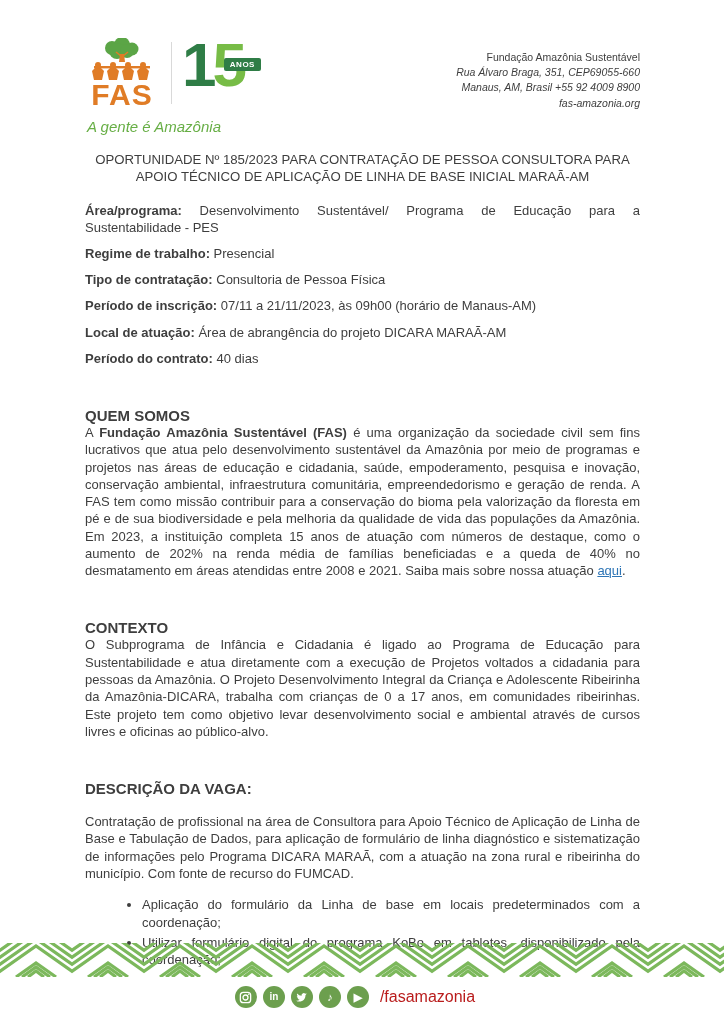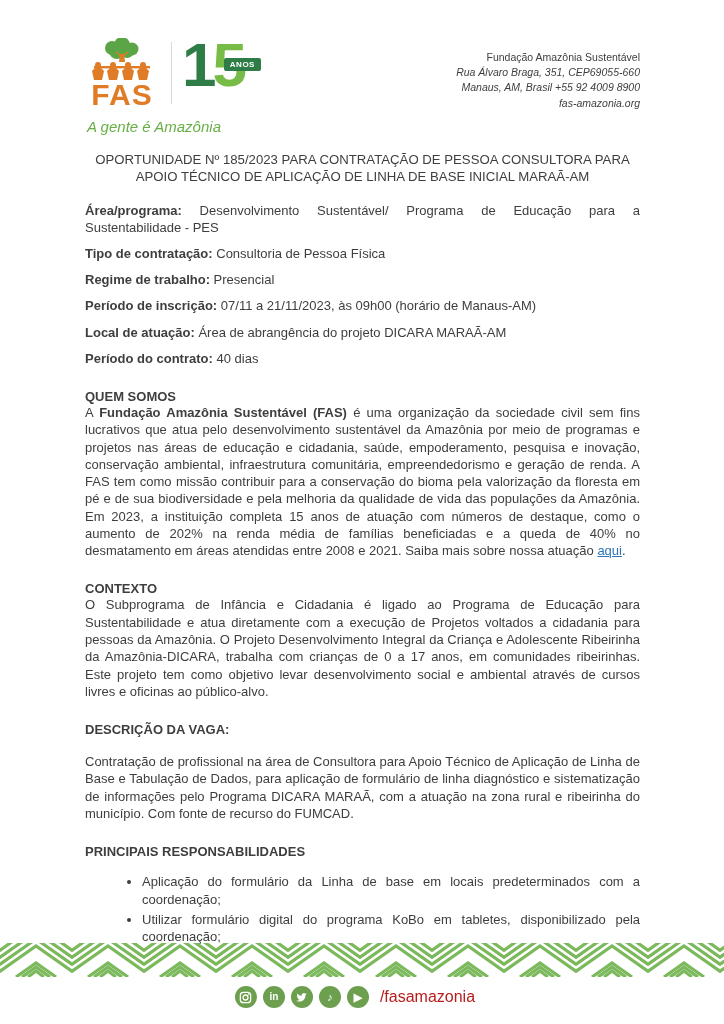--- a/index.html
+++ b/index.html
@@ -39,21 +39,21 @@
 
   
   .doc-title { text-align:center; font-weight:normal; font-size:13.2px; line-height:1.32; margin-top:16px; }
 
   
   .fields { margin-top:16px; }
   .field { font-size:13px; line-height:1.32; text-align:justify; margin-bottom:9px; }
   .field b { font-weight:bold; }
 
   
-  .section-heading { font-weight:bold; font-size:13px; margin-top:22px; }
+  .section-heading { font-weight:bold; font-size:15px; margin-top:40px; }
   .para { font-size:13px; line-height:1.33; text-align:justify; }
   .para b { font-weight:bold; }
   a.doc-link { color:#2e75b6; text-decoration:underline; }
 
   .bullets { margin-top:14px; padding-left:57px; }
   .bullets li { font-size:13px; line-height:1.33; text-align:justify; margin-bottom:3px; }
 
   
   .footer { position:absolute; left:0; right:14px; bottom:0; }
   .zigzag { display:block; width:724px; height:34px; }
@@ -131,37 +131,36 @@
       </div>
     </div>
 
     <div class="doc-title">
       <div>OPORTUNIDADE Nº 185/2023 PARA CONTRATAÇÃO DE PESSOA CONSULTORA PARA</div>
       <div>APOIO TÉCNICO DE APLICAÇÃO DE LINHA DE BASE INICIAL MARAÃ-AM</div>
     </div>
 
     <div class="fields">
       <div class="field"><b>Área/programa:</b> <span>Desenvolvimento Sustentável/ Programa de Educação para a Sustentabilidade - PES</span></div>
+      <div class="field"><b>Regime de trabalho:</b> <span>Presencial</span></div>
       <div class="field"><b>Tipo de contratação:</b> <span>Consultoria de Pessoa Física</span></div>
-      <div class="field"><b>Regime de trabalho:</b> <span>Presencial</span></div>
       <div class="field"><b>Período de inscrição:</b> <span>07/11 a 21/11/2023, às 09h00 (horário de Manaus-AM)</span></div>
       <div class="field"><b>Local de atuação:</b> <span>Área de abrangência do projeto DICARA MARAÃ-AM</span></div>
       <div class="field"><b>Período do contrato:</b> <span>40 dias</span></div>
     </div>
 
     <div class="section-heading">QUEM SOMOS</div>
     <div class="para"><span>A </span><b>Fundação Amazônia Sustentável (FAS)</b><span> é uma organização da sociedade civil sem fins lucrativos que atua pelo desenvolvimento sustentável da Amazônia por meio de programas e projetos nas áreas de educação e cidadania, saúde, empoderamento, pesquisa e inovação, conservação ambiental, infraestrutura comunitária, empreendedorismo e geração de renda. A FAS tem como missão contribuir para a conservação do bioma pela valorização da floresta em pé e de sua biodiversidade e pela melhoria da qualidade de vida das populações da Amazônia. Em 2023, a instituição completa 15 anos de atuação com números de destaque, como o aumento de 202% na renda média de famílias beneficiadas e a queda de 40% no desmatamento em áreas atendidas entre 2008 e 2021. Saiba mais sobre nossa atuação </span><a class="doc-link" href="#">aqui</a><span>.</span></div>
 
     <div class="section-heading">CONTEXTO</div>
     <div class="para">O Subprograma de Infância e Cidadania é ligado ao Programa de Educação para Sustentabilidade e atua diretamente com a execução de Projetos voltados a cidadania para pessoas da Amazônia. O Projeto Desenvolvimento Integral da Criança e Adolescente Ribeirinha da Amazônia-DICARA, trabalha com crianças de 0 a 17 anos, em comunidades ribeirinhas. Este projeto tem como objetivo levar desenvolvimento social e ambiental através de cursos livres e oficinas ao público-alvo.</div>
 
     <div class="section-heading">DESCRIÇÃO DA VAGA:</div>
     <div class="para" style="margin-top:16px;">Contratação de profissional na área de Consultora para Apoio Técnico de Aplicação de Linha de Base e Tabulação de Dados, para aplicação de formulário de linha diagnóstico e sistematização de informações pelo Programa DICARA MARAÃ, com a atuação na zona rural e ribeirinha do município. Com fonte de recurso do FUMCAD.</div>
 
-    <div class="section-heading">PRINCIPAIS RESPONSABILIDADES</div>
     <ul class="bullets">
       <li>Aplicação do formulário da Linha de base em locais predeterminados com a coordenação;</li>
       <li>Utilizar formulário digital do programa KoBo em tabletes, disponibilizado pela coordenação;</li>
     </ul>
 
   </div>
 
   <div class="footer">
     <svg class="zigzag" viewBox="0 0 724 34" preserveAspectRatio="none">
       <defs>

